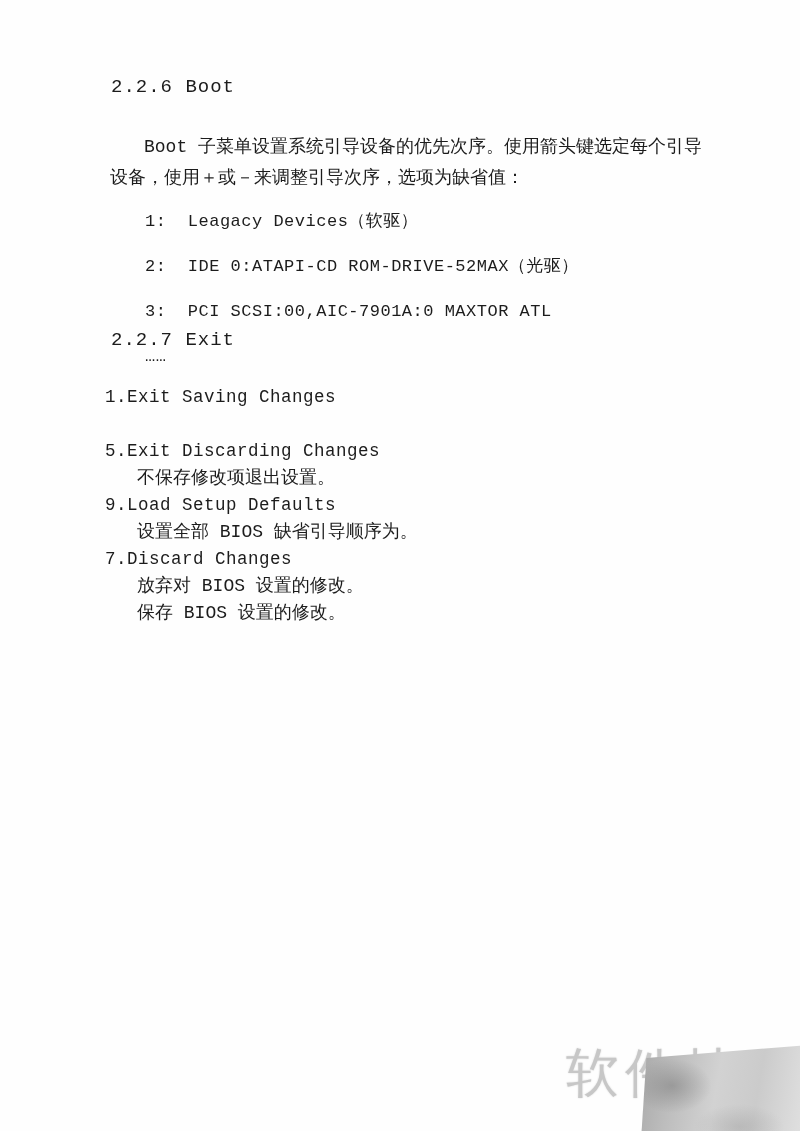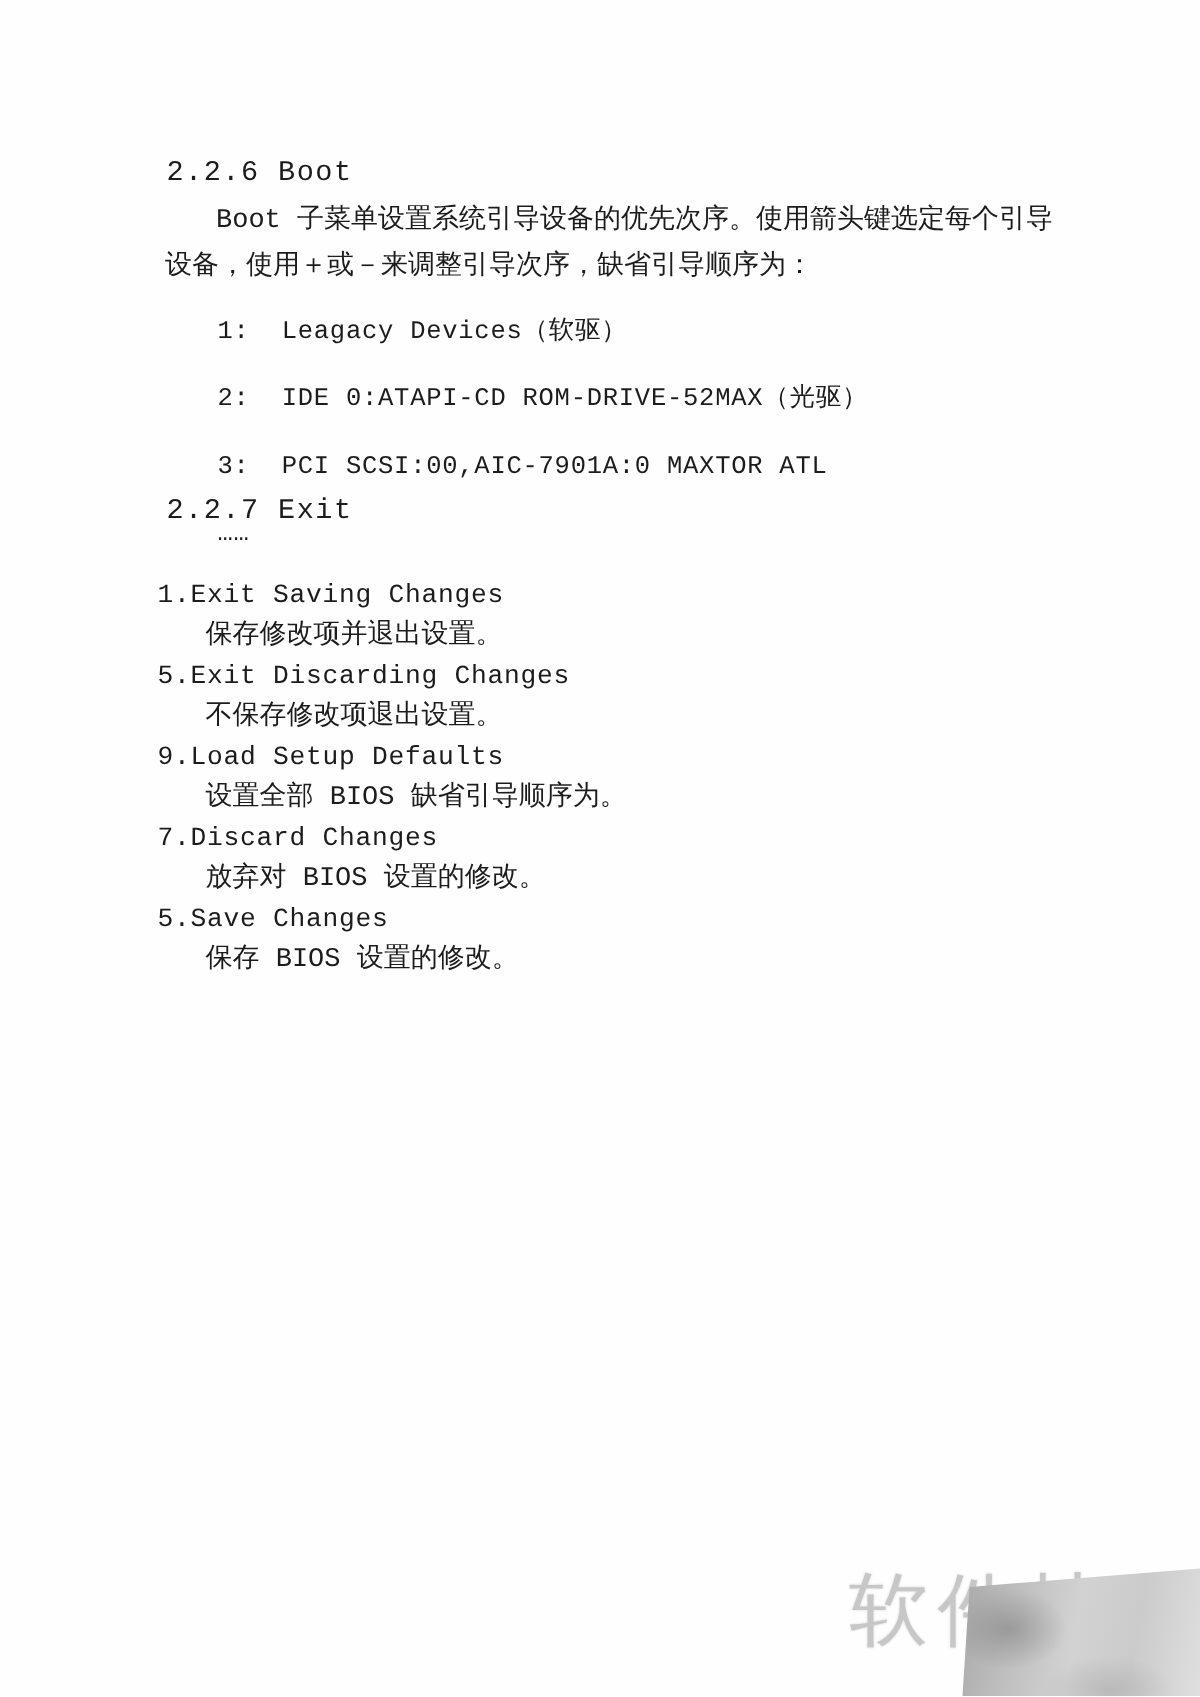--- a/index.html
+++ b/index.html
@@ -17,21 +17,20 @@
     color: #1c1c1c;
   }
   
   .boot-heading {
     position: absolute;
     left: 111px;
     top: 76px;
     font-size: 19px;
     letter-spacing: 1px;
     white-space: pre;
-    margin-top: 28px;
   }
   .boot-para {
     position: absolute;
     left: 110px;
     top: 132px;
     width: 600px;
     font-size: 18px;
     line-height: 31px;
   }
   .boot-para .line { white-space: pre; }
@@ -100,51 +99,49 @@
 </style>
 </head>
 <body>
 
 <div class="page">
 
   <div class="boot-heading">2.2.6 Boot</div>
 
   <div class="boot-para">
     <div class="line indent">Boot 子菜单设置系统引导设备的优先次序。使用箭头键选定每个引导</div>
-    <div class="line">设备，使用＋或－来调整引导次序，缺省引导顺序为：</div>
+    <div class="line">设备，使用＋或－来调整引导次序，选项为缺省值：</div>
   </div>
 
   <div class="boot-list">
     <div class="line">1:  Leagacy Devices（软驱）</div>
     <div class="line">2:  IDE 0:ATAPI-CD ROM-DRIVE-52MAX（光驱）</div>
     <div class="line">3:  PCI SCSI:00,AIC-7901A:0 MAXTOR ATL</div>
     <div class="line">……</div>
   </div>
 
   <div class="exit-heading">2.2.7 Exit</div>
 
   <div class="exit-list">
     <div class="exit-item">
       <div class="title">1.Exit Saving Changes</div>
-      <div class="desc">保存修改项并退出设置。</div>
     </div>
     <div class="exit-item">
       <div class="title">5.Exit Discarding Changes</div>
       <div class="desc">不保存修改项退出设置。</div>
     </div>
     <div class="exit-item">
       <div class="title">9.Load Setup Defaults</div>
       <div class="desc">设置全部 BIOS 缺省引导顺序为。</div>
     </div>
     <div class="exit-item">
       <div class="title">7.Discard Changes</div>
       <div class="desc">放弃对 BIOS 设置的修改。</div>
     </div>
     <div class="exit-item">
-      <div class="title">5.Save Changes</div>
       <div class="desc">保存 BIOS 设置的修改。</div>
     </div>
   </div>
 
   <div class="watermark">软件技巧</div>
   <div class="scan-blob"></div>
 
 </div>
 
 </body></html>

